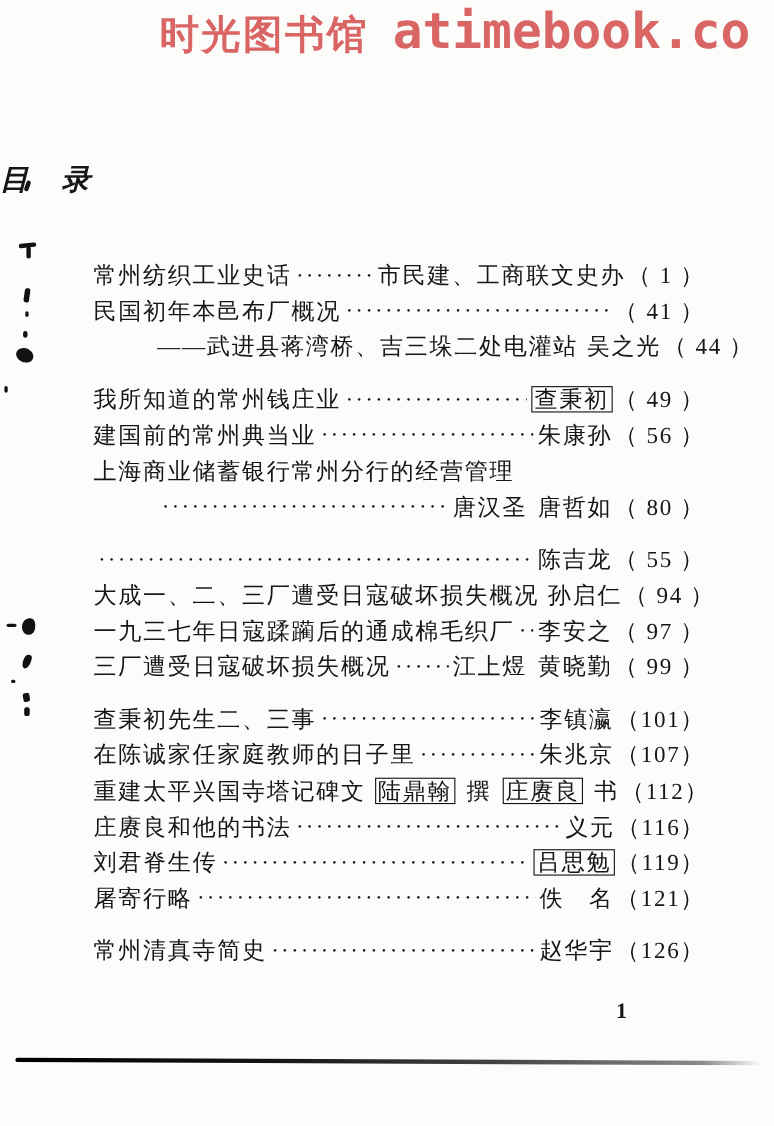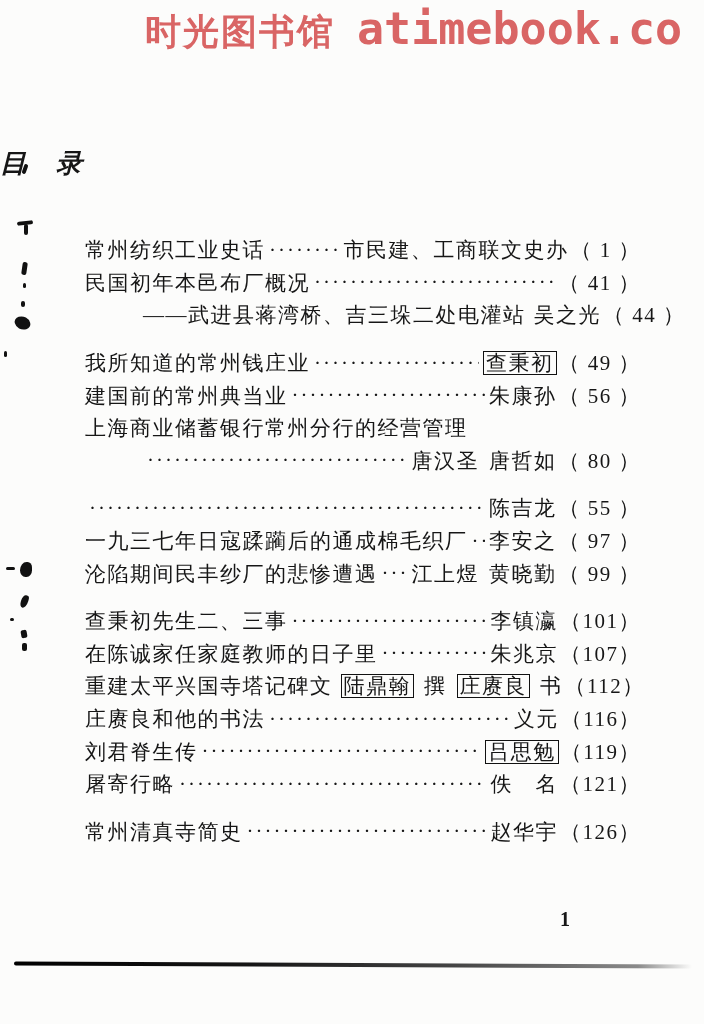--- a/index.html
+++ b/index.html
@@ -128,29 +128,37 @@
       </div>
       <div class="toc-section">
         <div class="toc-line">
           <span class="dots">··············································································································</span>
           <span class="authors">
             <span class="plain">陈吉龙</span>
           </span>
           <span class="pg">（ 55 ）</span>
         </div>
         <div class="toc-line">
+          <span class="t">大成一、二、三厂遭受日寇破坏损失概况</span>
+          <span class="dots">··············································································································</span>
+          <span class="authors">
+            <span class="plain">孙启仁</span>
+          </span>
+          <span class="pg">（ 94 ）</span>
+        </div>
+        <div class="toc-line">
           <span class="t">一九三七年日寇蹂躏后的通成棉毛织厂</span>
           <span class="dots">··············································································································</span>
           <span class="authors">
             <span class="plain">李安之</span>
           </span>
           <span class="pg">（ 97 ）</span>
         </div>
         <div class="toc-line">
-          <span class="t">沦陷期间民丰纱厂的悲惨遭遇</span>
+          <span class="t">三厂遭受日寇破坏损失概况</span>
           <span class="dots">··············································································································</span>
           <span class="authors">
             <span class="plain">江上煜</span>
             <span class="plain">黄晓勤</span>
           </span>
           <span class="pg">（ 99 ）</span>
         </div>
       </div>
       <div class="toc-section">
         <div class="toc-line">

